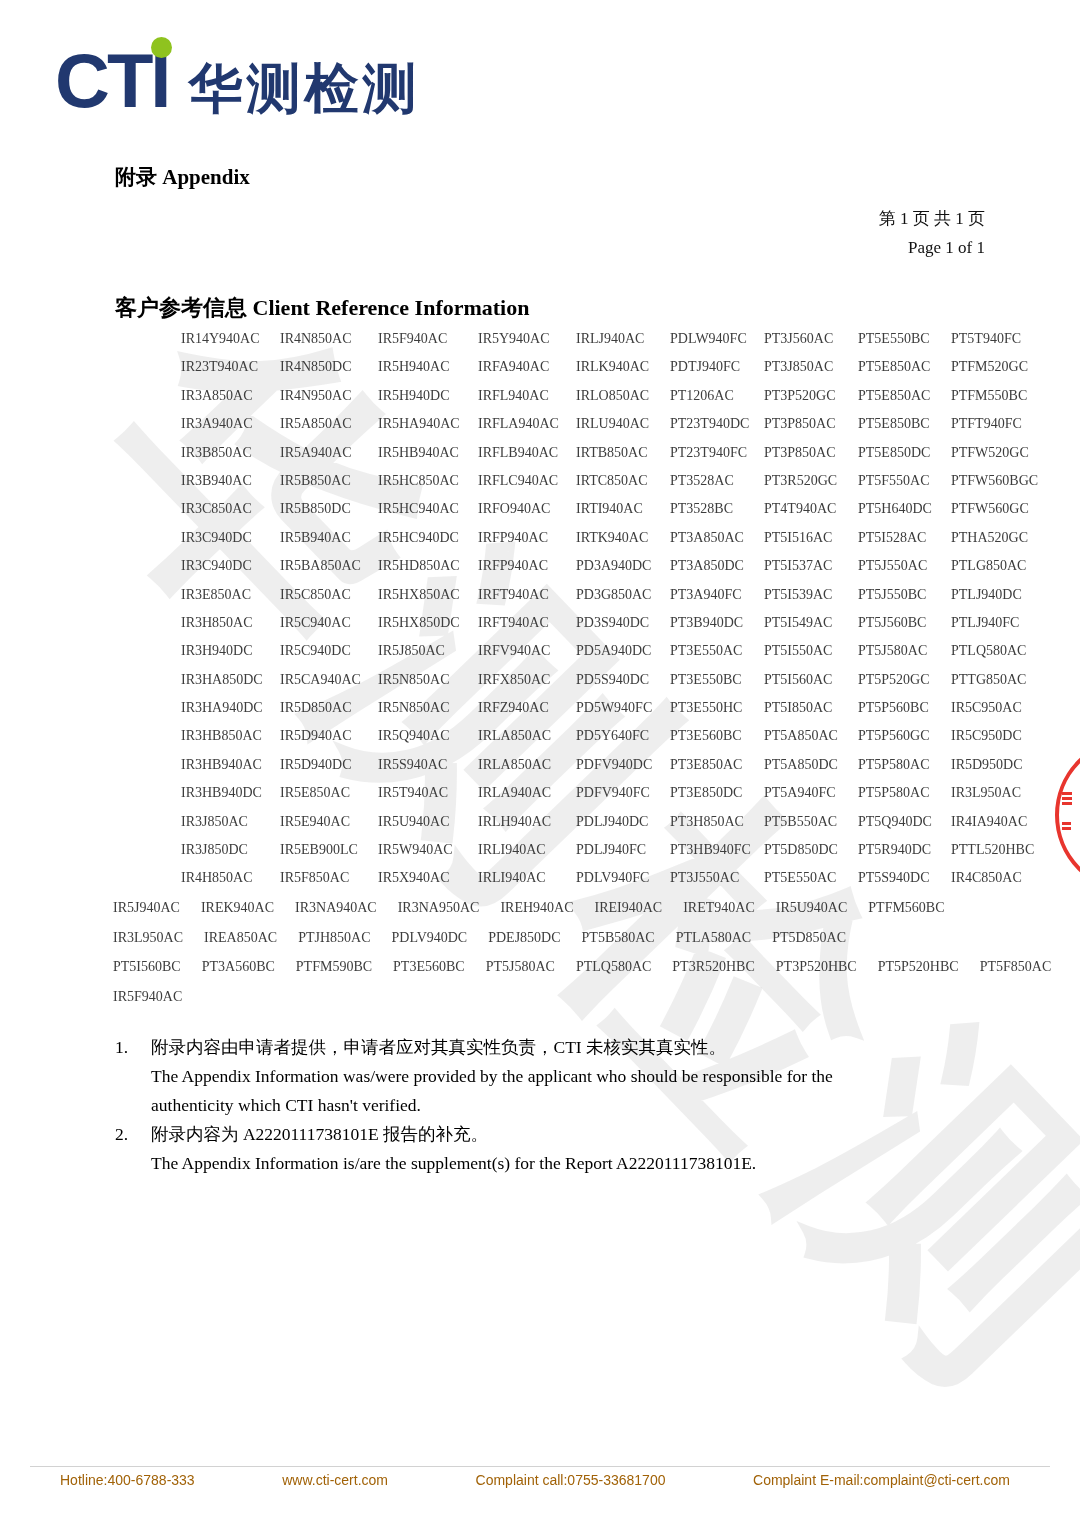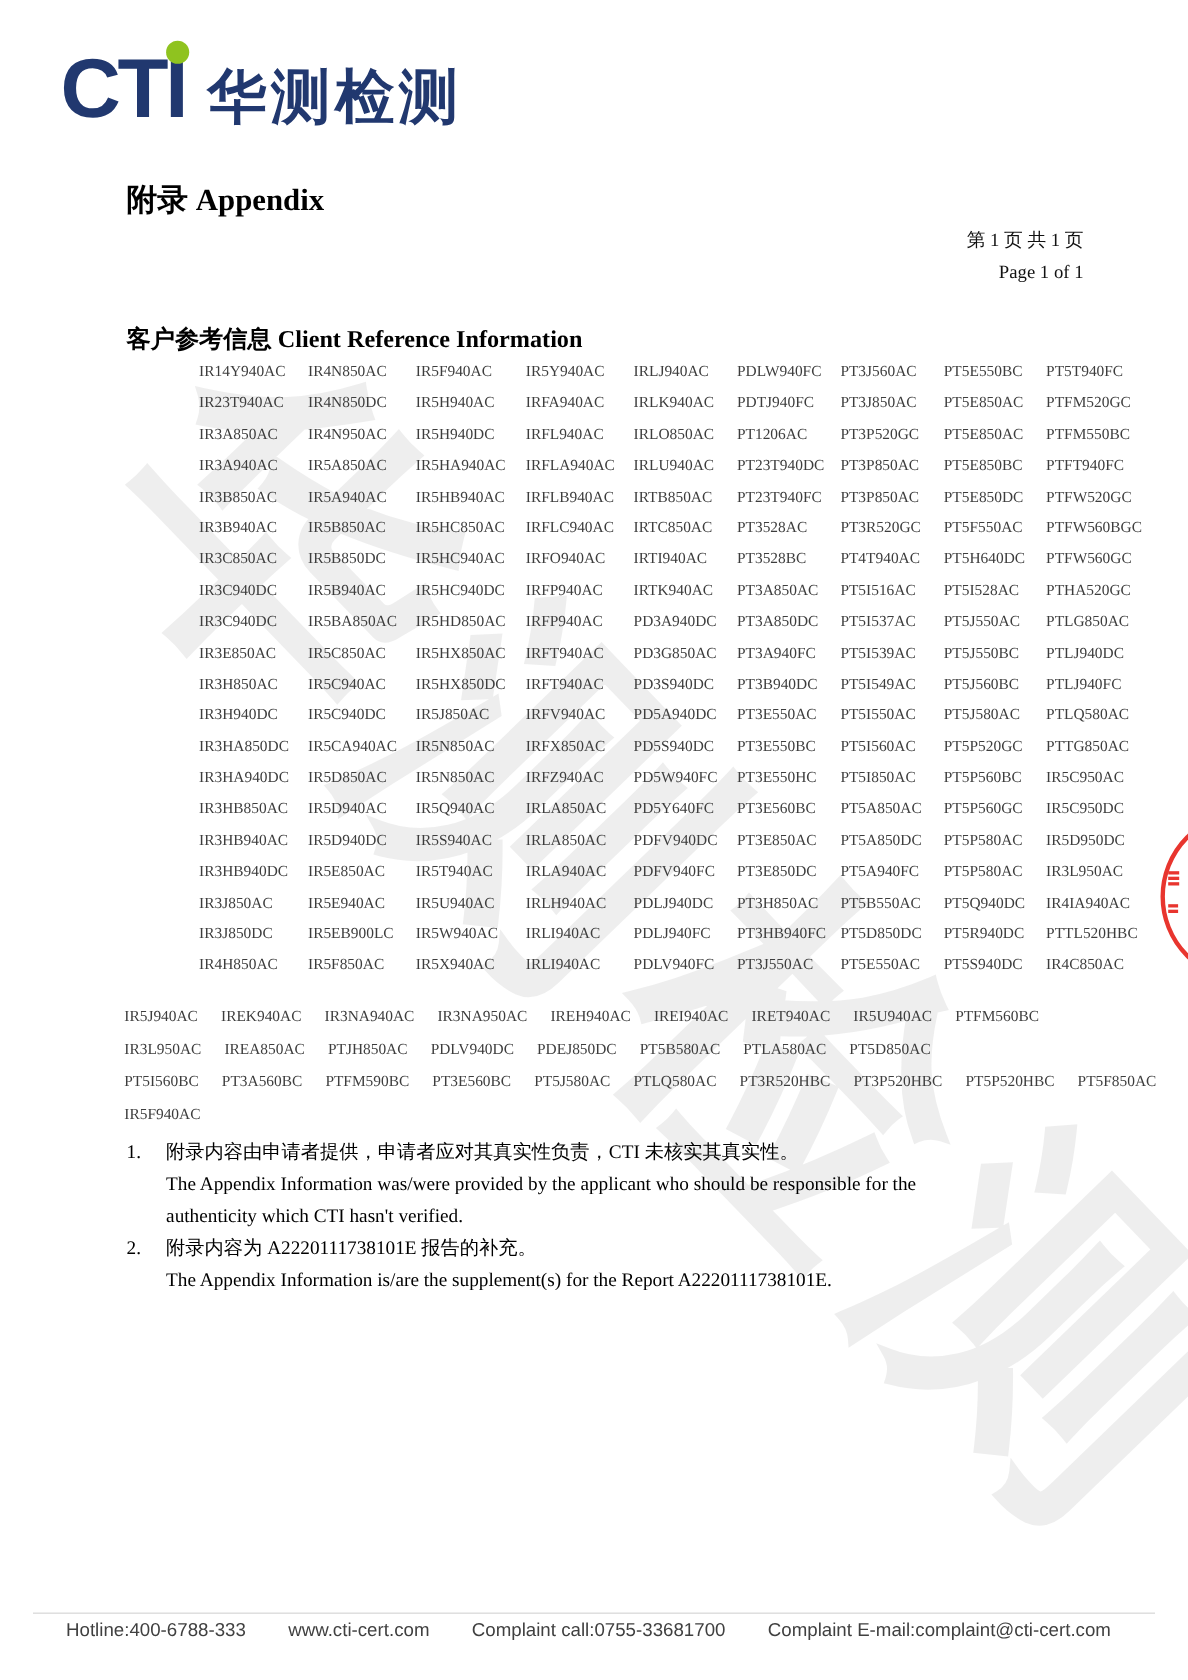--- a/index.html
+++ b/index.html
@@ -14,50 +14,50 @@
 
   
   .logo { position:absolute; left:55px; top:34px; display:flex; align-items:flex-end;margin-top:12px; }
   .logo-cti { font-family:"Liberation Sans", sans-serif; font-weight:800; font-size:76px; line-height:70px;
     color:#21386f; letter-spacing:-3px; position:relative; }
   .logo-dot { position:absolute; width:21px; height:21px; border-radius:50%; background:#8fc31f; left:96px; top:-9px; }
   .logo-cn { font-family:"Liberation Sans", sans-serif; font-weight:700; font-size:54px; line-height:56px;
     color:#21386f; margin-left:20px; letter-spacing:4px; }
 
   
-  .appendix-title { position:absolute; left:115px; top:163px; font-size:28px; font-weight:bold; color:#000; }
+  .appendix-title { position:absolute; left:115px; top:163px; font-size:21px; font-weight:bold; color:#000; }
   .pageinfo { position:absolute; right:95px; top:204px; text-align:right; font-size:17px; color:#111; line-height:29px;margin-left:32px; }
   .section-title { position:absolute; left:115px; top:293px; font-size:22px; font-weight:bold; color:#000; }
 
   
   .codes-grid { position:absolute; left:133px; top:325px; width:880px; display:grid;
     grid-template-columns:99px 98px 100px 98px 94px 94px 94px 93px auto; grid-auto-rows:28.4px;margin-left:48px; }
   .code { font-size:14px; color:#3d3d3d; line-height:28.4px; white-space:nowrap; }
-  .codes-extra { position:absolute; left:113px; top:893px; width:920px;margin-top:17px; }
+  .codes-extra { position:absolute; left:113px; top:893px; width:920px; }
   .extra-row { display:flex; gap:21px; height:29.6px; align-items:center; }
   .extra-row .code { line-height:29.6px; }
 
   
   .statement { position:absolute; left:115px; top:1033px; width:800px; color:#000; }
   .stmt-title { font-size:18px; font-weight:bold; margin-bottom:6px; }
   .stmt-item { display:flex; font-size:17.5px; line-height:29px; }
   .stmt-num { width:36px; flex:none; }
   .stmt-body { width:760px; }
 
   
   .seal-arc { position:absolute; left:1055px; top:737px; width:156px; height:156px; border:4px solid #e8352e;
     border-radius:50%; }
   .seal-mark { position:absolute; background:#e8352e; }
   .m1 { left:1062px; top:792px; width:10px; height:3px; box-shadow:0 5px 0 #e8352e, 0 10px 0 #e8352e; }
   .m2 { left:1062px; top:822px; width:9px; height:3px; box-shadow:0 5px 0 #e8352e; }
 
   
   .footer-rule { position:absolute; left:30px; right:30px; top:1466px; height:1px; background:#d2d2d2; }
   .footer { position:absolute; left:60px; right:70px; top:1472px; display:flex; justify-content:space-between;
-    font-family:"Liberation Sans", sans-serif; font-size:17px; color:#404040; }
+    font-family:"Liberation Sans", sans-serif; font-size:14px; color:#a16207; }
 </style>
 </head>
 <body>
 
 <div class="page">
 
   <div class="watermark">华测检测</div>
 
   <div class="logo">
     <span class="logo-cti"><span>CTI</span><span class="logo-dot"></span></span>

